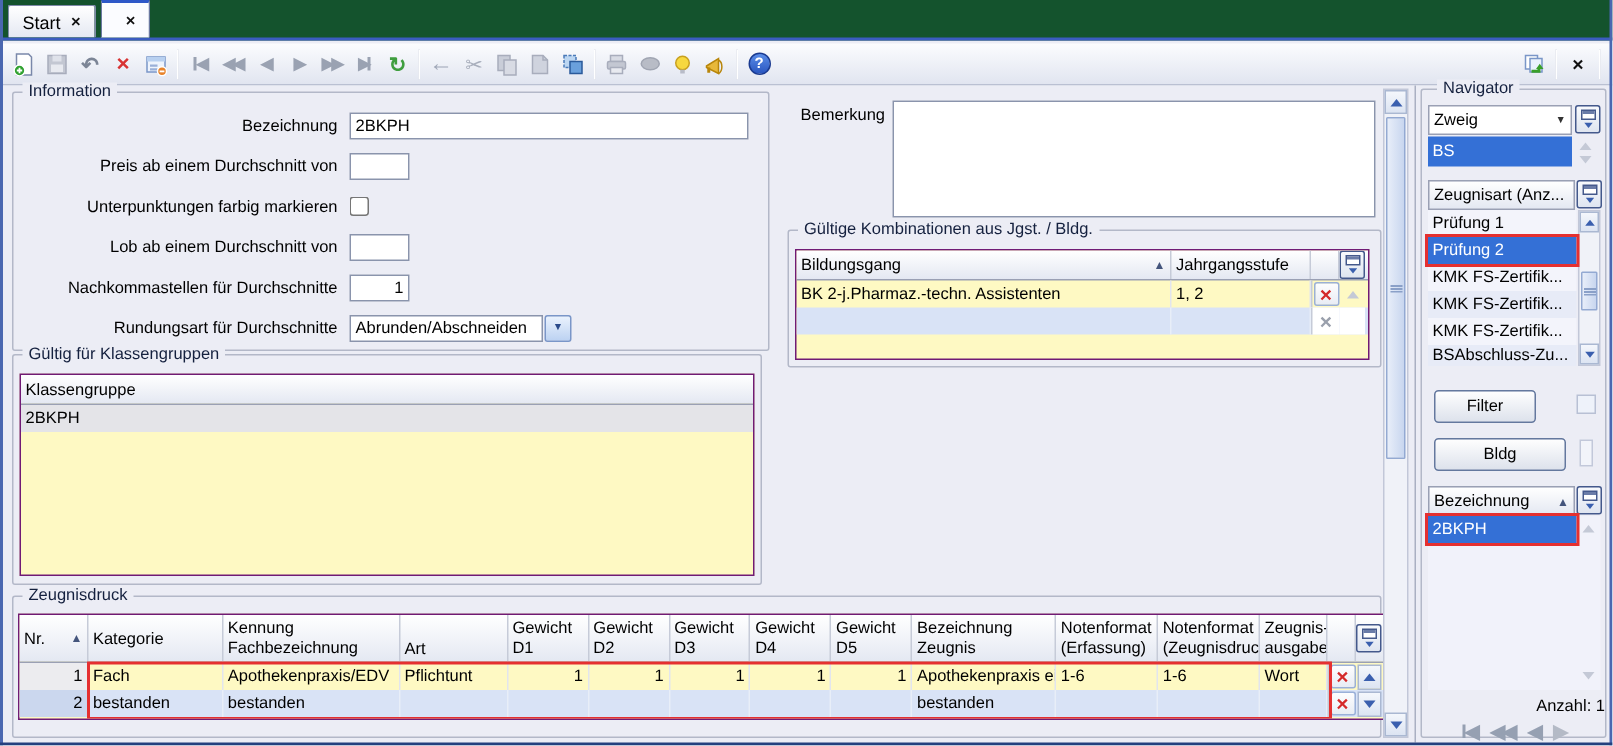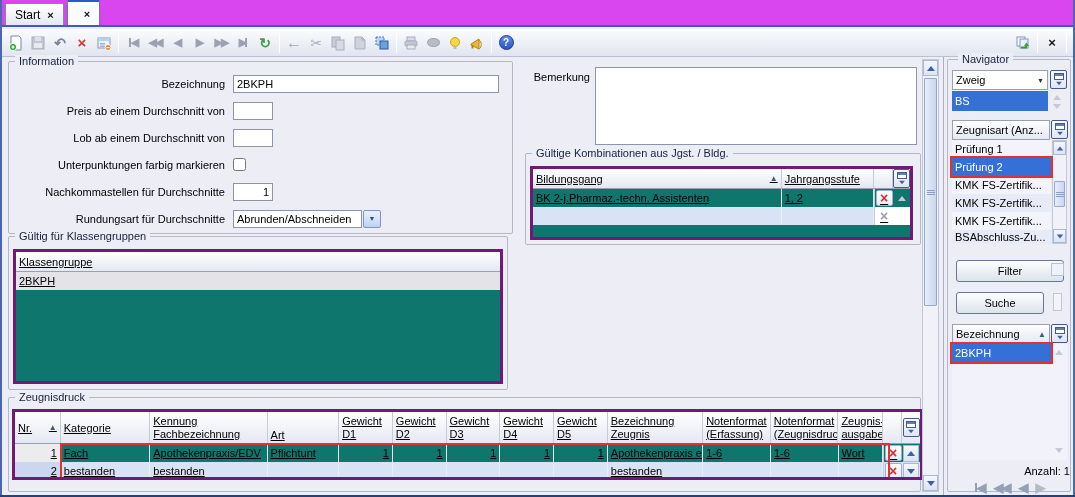--- a/index.html
+++ b/index.html
@@ -7,21 +7,21 @@
   body { width:1075px; height:497px; overflow:hidden; }
   .app { position:relative; width:1075px; height:497px; background:#ecedf5; font-size:11px; color:#000; }
 
   
   .frame { position:absolute; background:#4a67b0; z-index:50; }
   .frame.l { left:0; top:0; width:2px; height:100%; }
   .frame.r { right:0; top:0; width:2px; height:100%; }
   .frame.b { left:0; bottom:0; width:100%; height:2px; background:#24407e; }
 
   
-  .tabstrip { position:absolute; left:0; top:0; width:100%; height:27px; background:#d946ef;
+  .tabstrip { position:absolute; left:0; top:0; width:100%; height:27px; background:#14532d;
               border-bottom:2px solid #3b5cc0; display:flex; align-items:flex-end; padding-left:5px; }
   .tab { height:22px; display:flex; align-items:center; padding:0 9px; margin-right:3px;
          border:1px solid #7e89a8; border-bottom:none; border-radius:2px 2px 0 0;
          background:linear-gradient(#ffffff,#e4e8f2); font-size:12px; cursor:default; }
   .tab.active { height:26px; background:#fbfcff; border-color:#6a78a0; border-top:3px solid #2e58c8; }
   .tabclose { margin-left:7px; font-weight:bold; font-size:11px; color:#111; }
 
   
   .toolbar { position:absolute; left:0; top:29px; width:100%; height:28px;
              background:linear-gradient(#fbfcfe,#e1e5f0); border-bottom:1px solid #bac0d2;
@@ -52,21 +52,21 @@
   input.cb { width:13px; height:13px; }
   .combo { display:flex; align-items:center; }
   .ctext { width:129px; height:18px; border:1px solid #8a94ac; background:#fff; display:flex; align-items:center; padding:0 3px; }
   .cbtn { width:18px; height:18px; margin-left:1px; background:linear-gradient(#eaf2fd,#bcd2f2);
           border:1px solid #7a96c8; border-radius:2px; display:flex; align-items:center; justify-content:center;
           color:#2a4a8a; font-size:7px; }
   textarea.memo { position:absolute; border:1px solid #8a94ac; background:#fff; resize:none; font-size:11px; padding:2px; }
   .flabel { position:absolute; text-align:right; }
 
   
-  .grid { position:absolute; background:#0f766e; border:3px solid #701a75; overflow:hidden;text-decoration:underline; }
+  .grid { position:absolute; background:#fef9c3; border:1px solid #701a75; overflow:hidden; }
   .ghead { display:flex; background:linear-gradient(#ffffff,#e4e8f2); border-bottom:1px solid #9aa0b4; }
   .gh { padding:1px 3px; border-right:1px solid #c6cbd8; display:flex; align-items:center; overflow:hidden; white-space:nowrap; }
   .gh.two { flex-direction:column; align-items:flex-start; justify-content:center; line-height:13px; }
   .grow { display:flex; height:18px; }
   .gc { padding:0 3px; border-right:1px solid #e2e5ee; display:flex; align-items:center; overflow:hidden; white-space:nowrap; }
   .grow.alt { background:#d9e3f6; }
   .grow.alt .gc { border-right-color:#e8eef8; }
   .gc.r, .gh.r { justify-content:flex-end; }
   .sortarr { font-size:8px; color:#44557c; margin-left:4px; }
   .delcell { display:flex; align-items:center; justify-content:center; border-left:1px solid #c6cbd8; }
@@ -244,26 +244,26 @@
       <div style="padding-top:8px">
         <div class="inforow">
           <span class="inflabel">Bezeichnung</span>
           <input class="txt w-wide" value="2BKPH" style="">
         </div>
         <div class="inforow">
           <span class="inflabel">Preis ab einem Durchschnitt von</span>
           <input class="txt w-sm" value="" style="">
         </div>
         <div class="inforow">
+          <span class="inflabel">Unterpunktungen farbig markieren</span>
+          <input type="checkbox" class="cb" style="">
+        </div>
+        <div class="inforow">
           <span class="inflabel">Lob ab einem Durchschnitt von</span>
           <input class="txt w-sm" value="" style="">
-        </div>
-        <div class="inforow">
-          <span class="inflabel">Unterpunktungen farbig markieren</span>
-          <input type="checkbox" class="cb" style="">
         </div>
         <div class="inforow">
           <span class="inflabel">Nachkommastellen für Durchschnitte</span>
           <input class="txt w-sm num" value="1" style="">
         </div>
         <div class="inforow">
           <span class="inflabel">Rundungsart für Durchschnitte</span>
           <div class="combo">
             <span class="ctext">Abrunden/Abschneiden</span>
             <span class="cbtn">
@@ -507,26 +507,26 @@
             <span class="tri up" style="transform:scale(.8)"></span>
           </div>
         <div class="thumb" style="top:40px;height:26px">
             <span class="grip"></span>
           </div>
         <div class="sbtn" style="position:absolute;left:0;bottom:0;width:13px;height:14px">
             <span class="tri down" style="transform:scale(.8)"></span>
           </div>
       </div>
 
-      <div class="btn" style="left:8px;top:200px;width:108px">
+      <div class="btn" style="left:8px;top:200px;width:68px">
         <span>Filter</span>
       </div>
       <span style="position:absolute;left:103px;top:203px;width:13px;height:13px;background:#eef2fa;border:1px solid #b8c0d4"></span>
       <div class="btn" style="left:8px;top:232px;width:88px">
-        <span>Suche</span>
+        <span>Bldg</span>
       </div>
       <span style="position:absolute;left:105px;top:233px;width:9px;height:18px;background:#f2f4fa;border:1px solid #c2c8da"></span>
 
       <div class="sb-header" style="left:4px;top:264px;width:98px;justify-content:space-between">
         <span>Bezeichnung</span>
         <span class="sortarr">▲</span>
       </div>
       <span class="gridbtn" style="position:absolute;left:103px;top:264px">
           <span class="gridico"></span>
           <span class="tri down" style="transform:scale(.7)"></span>

